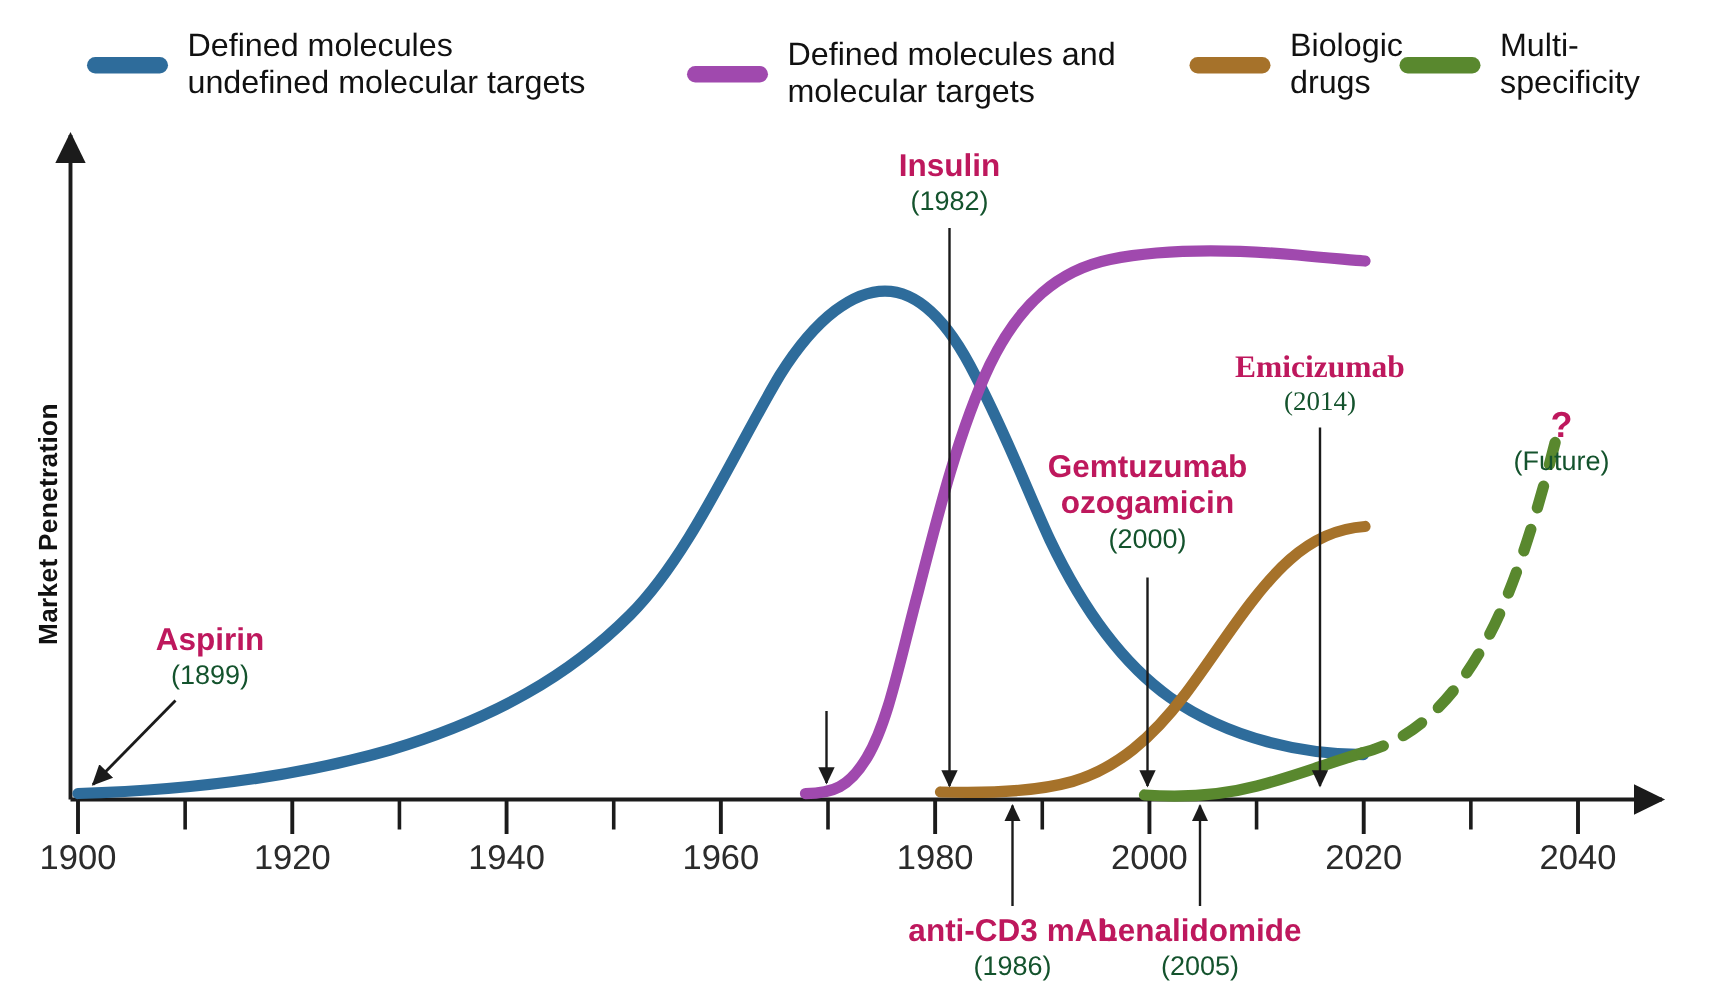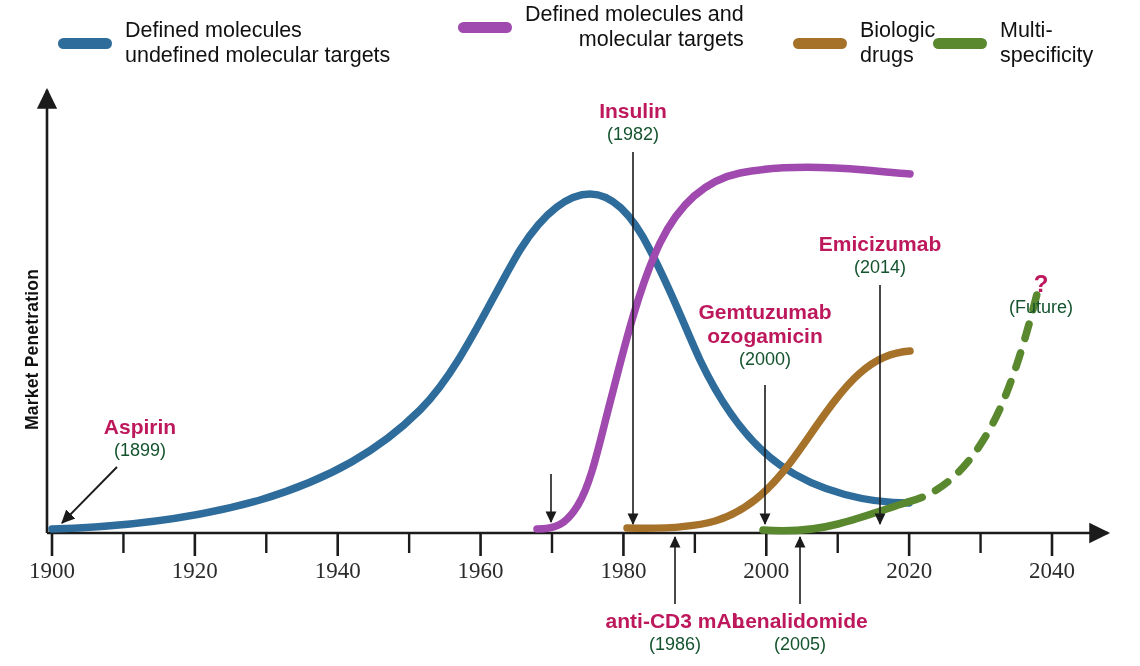--- a/index.html
+++ b/index.html
@@ -4,21 +4,21 @@
 <style>
   html,body{margin:0;padding:0;background:#ffffff;}
   body{width:1140px;height:666px;font-family:"Liberation Sans",sans-serif;color:#1a1a1a;overflow:hidden;}
   #root{position:relative;width:1140px;height:482px;}
 
   
   .legend{position:absolute;left:0;top:0;width:1140px;height:72px;}
   .legend-item{position:absolute;display:flex;align-items:center;}
   .legend-swatch{width:54px;height:11px;border-radius:6px;flex:0 0 auto;margin-right:13px;}
   .legend-label{font-size:21.5px;line-height:25px;font-weight:400;color:#111;white-space:pre-line;}
-  .tick-label{position:absolute;font-size:23px;color:#2b2b2b;text-align:center;transform:translateX(-50%);font-family:Liberation Serif, serif;}
+  .tick-label{position:absolute;font-size:23px;color:#2b2b2b;text-align:center;transform:translateX(-50%);}
   .ylabel{position:absolute;font-size:17.5px;font-weight:bold;color:#111;
           transform-origin:0 0;transform:rotate(-90deg);white-space:nowrap;letter-spacing:.2px;}
 
   
   .anno{position:absolute;text-align:center;}
   .anno .name{font-size:21px;font-weight:bold;color:#be185d;line-height:24px;white-space:pre-line;}
   .anno .year{font-size:18px;color:#14532d;line-height:22px;}
   .anno.q .name{font-size:24px;}
 
   svg.overlay{position:absolute;left:0;top:0;width:1140px;height:666px;pointer-events:none;}
@@ -29,21 +29,21 @@
 <div id="root">
 
   <div class="legend">
 
     <div class="legend-item" style="left:58px;top:18px;">
       <span class="legend-swatch" id="sw0" style="background: rgb(46, 108, 155);"></span>
       <span class="legend-label">Defined molecules
 undefined molecular targets</span>
     </div>
 
-    <div class="legend-item" style="left:458px;top:2px;text-align:right;">
+    <div class="legend-item" style="left:458px;top:24px;">
       <span class="legend-swatch" id="sw1" style="background: rgb(160, 73, 174);"></span>
       <span class="legend-label">Defined molecules and
 molecular targets</span>
     </div>
 
     <div class="legend-item" style="left:793px;top:18px;">
       <span class="legend-swatch" id="sw2" style="background: rgb(166, 114, 42);"></span>
       <span class="legend-label">Biologic
 drugs</span>
     </div>
@@ -157,21 +157,21 @@
     <div class="name">Gemtuzumab
 ozogamicin</div>
     <div class="year">(2000)</div>
   </div>
 
   <div class="anno" style="left:710px;top:609px;width:180px;">
     <div class="name">Lenalidomide</div>
     <div class="year">(2005)</div>
   </div>
 
-  <div class="anno" style="left:790px;top:232px;width:180px;">
+  <div class="anno" style="left:790px;top:232px;width:180px;font-family:Liberation Serif, serif;">
     <div class="name">Emicizumab</div>
     <div class="year">(2014)</div>
   </div>
 
   <div class="anno q" style="left:983px;top:272px;width:116px;">
     <div class="name">?</div>
     <div class="year">(Future)</div>
   </div>
 
 </div>

